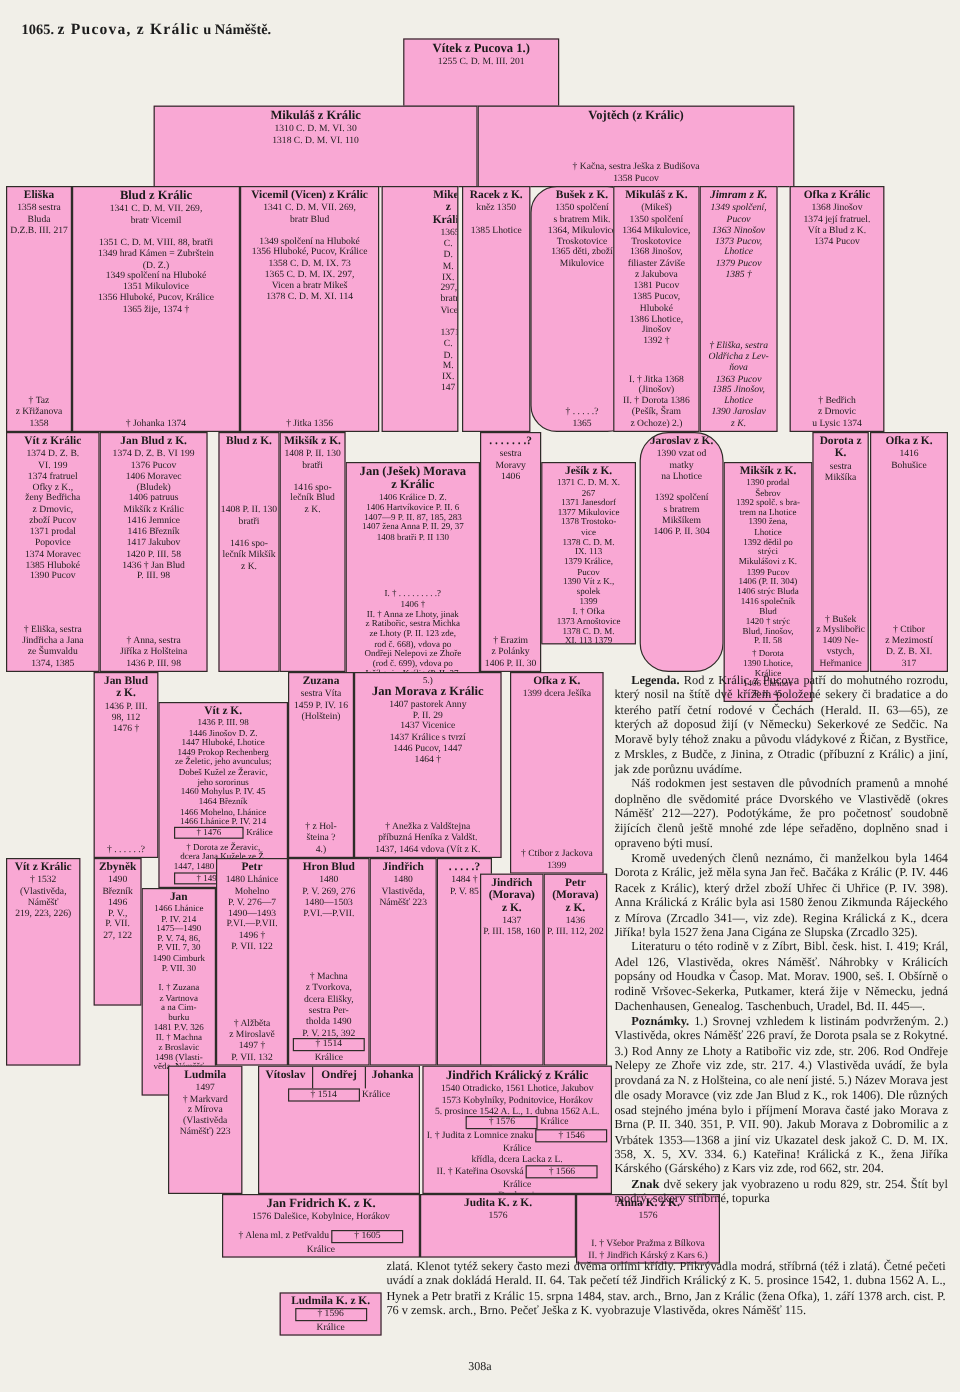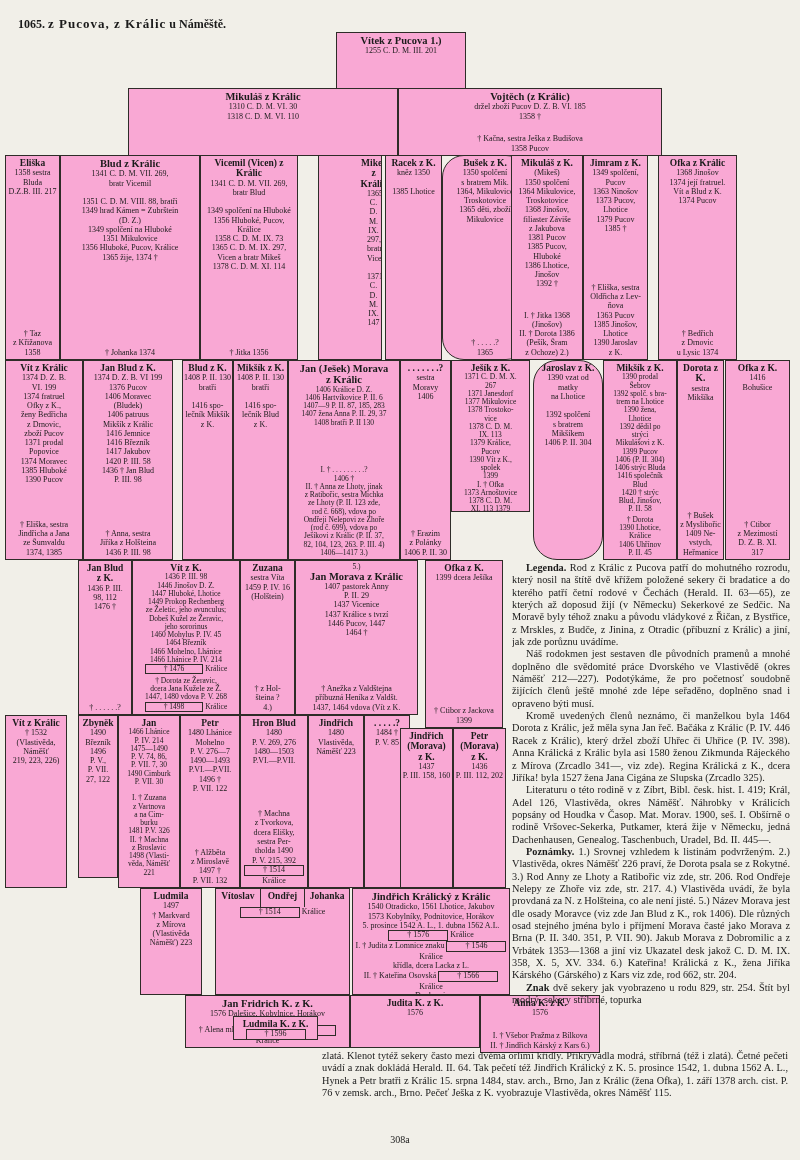--- a/index.html
+++ b/index.html
@@ -16,21 +16,21 @@
     border:1.2px solid #2e2c28;background:#f9a8d4;
     display:flex;flex-direction:column;align-items:center;
     text-align:center;font-size:8px;line-height:1.16;
     padding:2px 1px;overflow:hidden;
   }
   .gbox .t{font-weight:bold;font-size:9.5px;line-height:1.08;white-space:pre-line;}
   .gbox.wide .t{font-size:10.5px;}
   .gbox .sup{font-size:7.5px;line-height:1;}
   .gbox .b{white-space:pre-line;width:100%;}
   .gbox .s{white-space:pre-line;width:100%;margin-top:auto;}
-  .gbox.dense{font-size:7.5px;line-height:1.1;}
+  .gbox.dense{font-size:7.5px;line-height:1.1;margin-top:25px;}
   .framed{display:inline-block;border:1px solid #2e2c28;padding:0 18px;line-height:1.12;}
   .trio{display:flex;width:calc(100% + 2px);margin:-2px -1px 0;font-weight:bold;font-size:9.5px;}
   .trio .tc{flex:1;border-right:1.2px solid #2e2c28;padding:2px 0 5px;}
   .trio .tc:last-child{border-right:none;}
   .legend{
     position:absolute;left:512px;top:562px;width:278px;height:486px;
     font-size:10.3px;line-height:1.2;text-align:justify;overflow:hidden;
   }
   .legend p{margin:0;text-indent:14px;}
   .btmpar{
@@ -49,22 +49,20 @@
   <div class="b">1255 C. D. M. III. 201</div>
 </div>
 
 <div class="gbox wide" style="left:128px;top:88px;width:270px;height:68px;">
   <div class="t">Mikuláš z Králic</div>
   <div class="b">1310 C. D. M. VI. 30
 1318 C. D. M. VI. 110</div>
 </div>
 <div class="gbox wide" style="left:398px;top:88px;width:264px;height:68px;">
   <div class="t">Vojtěch (z Králic)</div>
-  <div class="b">držel zboží Pucov D. Z. B. VI. 185
-1358 †</div>
   <div class="s">† Kačna, sestra Ješka z Budišova
 1358 Pucov</div>
 </div>
 
 <div class="gbox" style="left:5px;top:155px;width:55px;height:205px;">
   <div class="t">Eliška</div>
   <div class="b">1358 sestra
 Bluda
 D.Z.B. III. 217</div>
   <div class="s">† Taz
@@ -78,21 +76,21 @@
 
 1351 C. D. M. VIII. 88, bratři
 1349 hrad Kámen = Zubrštein
 (D. Z.)
 1349 spolčení na Hluboké
 1351 Mikulovice
 1356 Hluboké, Pucov, Králice
 1365 žije, 1374 †</div>
   <div class="s">† Johanka 1374</div>
 </div>
-<div class="gbox" style="left:200px;top:155px;width:98px;height:205px;">
+<div class="gbox" style="left:200px;top:155px;width:116px;height:205px;">
   <div class="t">Vicemil (Vicen) z Králic</div>
   <div class="b">1341 C. D. M. VII. 269,
 bratr Blud
 
 1349 spolčení na Hluboké
 1356 Hluboké, Pucov, Králice
 1358 C. D. M. IX. 73
 1365 C. D. M. IX. 297,
 Vicen a bratr Mikeš
 1378 C. D. M. XI. 114</div>
@@ -138,21 +136,21 @@
 Hluboké
 1386 Lhotice,
 Jinošov
 1392 †</div>
   <div class="s">I. † Jitka 1368
 (Jinošov)
 II. † Dorota 1386
 (Pešík, Šram
 z Ochoze) 2.)</div>
 </div>
-<div class="gbox" style="left:583px;top:155px;width:65px;height:205px;">
+<div class="gbox" style="left:583px;top:155px;width:65px;height:205px;font-style:italic;">
   <div class="t">Jimram z K.</div>
   <div class="b">1349 spolčení,
 Pucov
 1363 Ninošov
 1373 Pucov,
 Lhotice
 1379 Pucov
 1385 †</div>
   <div class="s">† Eliška, sestra
 Oldřicha z Lev-
@@ -204,21 +202,21 @@
 1416 Jemnice
 1416 Březník
 1417 Jakubov
 1420 P. III. 58
 1436 † Jan Blud
 P. III. 98</div>
   <div class="s">† Anna, sestra
 Jiříka z Holšteina
 1436 P. III. 98</div>
 </div>
-<div class="gbox" style="left:182px;top:360px;width:51px;height:200px;">
+<div class="gbox" style="left:182px;top:360px;width:51px;height:200px;gap:47px;">
   <div class="t">Blud z K.</div>
   <div class="b">1408 P. II. 130
 bratři
 
 1416 spo-
 lečník Mikšík
 z K.</div>
 </div>
 <div class="gbox" style="left:233px;top:360px;width:55px;height:200px;">
   <div class="t">Mikšík z K.</div>
@@ -395,21 +393,21 @@
 1399</div>
 </div>
 
 <div class="gbox" style="left:5px;top:715px;width:62px;height:173px;">
   <div class="t">Vít z Králic</div>
   <div class="b">† 1532
 (Vlastivěda,
 Náměšť
 219, 223, 226)</div>
 </div>
-<div class="gbox" style="left:78px;top:715px;width:40px;height:163px;">
+<div class="gbox" style="left:78px;top:715px;width:40px;height:123px;">
   <div class="t">Zbyněk</div>
   <div class="b">1490
 Březník
 1496
 P. V.,
 P. VII.
 27, 122</div>
 </div>
 <div class="gbox dense" style="left:118px;top:715px;width:62px;height:173px;">
   <div class="t">Jan</div>
@@ -524,21 +522,21 @@
 <div class="gbox" style="left:350px;top:995px;width:130px;height:53px;">
   <div class="t">Judita K. z K.</div>
   <div class="b">1576</div>
 </div>
 <div class="gbox" style="left:480px;top:995px;width:120px;height:58px;">
   <div class="t">Anna K. z K.</div>
   <div class="b">1576</div>
   <div class="s">I. † Všebor Pražma z Bílkova
 II. † Jindřich Kárský z Kars 6.)</div>
 </div>
-<div class="gbox" style="left:233px;top:1016px;width:85px;height:24px;">
+<div class="gbox" style="left:233px;top:1077px;width:85px;height:36px;">
   <div class="t">Ludmila K. z K.</div>
   <div class="b"><span class="framed">† 1596</span> Králice</div>
 </div>
 
 <div class="legend">
   <p><b>Legenda.</b> <span>Rod z Králic z Pucova patří do mohutného rozrodu, který nosil na štítě dvě křížem položené sekery či bradatice a do kterého patří četní rodové v Čechách (Herald. II. 63—65), ze kterých až doposud žijí (v Německu) Sekerkové ze Sedčic. Na Moravě byly téhož znaku a původu vládykové z Řičan, z Bystřice, z Mrskles, z Budče, z Jinina, z Otradic (příbuzní z Králic) a jiní, jak zde porůznu uvádíme.</span></p>
   <p><span>Náš rodokmen jest sestaven dle původních pramenů a mnohé doplněno dle svědomité práce Dvorského ve Vlastivědě (okres Náměšť 212—227). Podotýkáme, že pro početnosť soudobně žijících členů ještě mnohé zde lépe seřaděno, doplněno snad i opraveno býti musí.</span></p>
   <p><span>Kromě uvedených členů neznámo, či manželkou byla 1464 Dorota z Králic, jež měla syna Jan řeč. Bačáka z Králic (P. IV. 446 Racek z Králic), který držel zboží Uhřec či Uhřice (P. IV. 398). Anna Králická z Králic byla asi 1580 ženou Zikmunda Rájeckého z Mírova (Zrcadlo 341—, viz zde). Regina Králická z K., dcera Jiříka! byla 1527 žena Jana Cigána ze Slupska (Zrcadlo 325).</span></p>
   <p><span>Literaturu o této rodině v z Zíbrt, Bibl. česk. hist. I. 419; Král, Adel 126, Vlastivěda, okres Náměšť. Náhrobky v Králicích popsány od Houdka v Časop. Mat. Morav. 1900, seš. I. Obšírně o rodině Vršovec-Sekerka, Putkamer, která žije v Německu, jedná Dachenhausen, Genealog. Taschenbuch, Uradel, Bd. II. 445—.</span></p>
   <p><b>Poznámky.</b> <span>1.) Srovnej vzhledem k listinám podvrženým. 2.) Vlastivěda, okres Náměšť 226 praví, že Dorota psala se z Rokytné. 3.) Rod Anny ze Lhoty a Ratibořic viz zde, str. 206. Rod Ondřeje Nelepy ze Zhoře viz zde, str. 217. 4.) Vlastivěda uvádí, že byla provdaná za N. z Holšteina, co ale není jisté. 5.) Název Morava jest dle osady Moravce (viz zde Jan Blud z K., rok 1406). Dle různých osad stejného jména bylo i příjmení Morava časté jako Morava z Brna (P. II. 340. 351, P. VII. 90). Jakub Morava z Dobromilic a z Vrbátek 1353—1368 a jiní viz Ukazatel desk jakož C. D. M. IX. 358, X. 5, XV. 334. 6.) Kateřina! Králická z K., žena Jiříka Kárského (Gárského) z Kars viz zde, rod 662, str. 204.</span></p>

